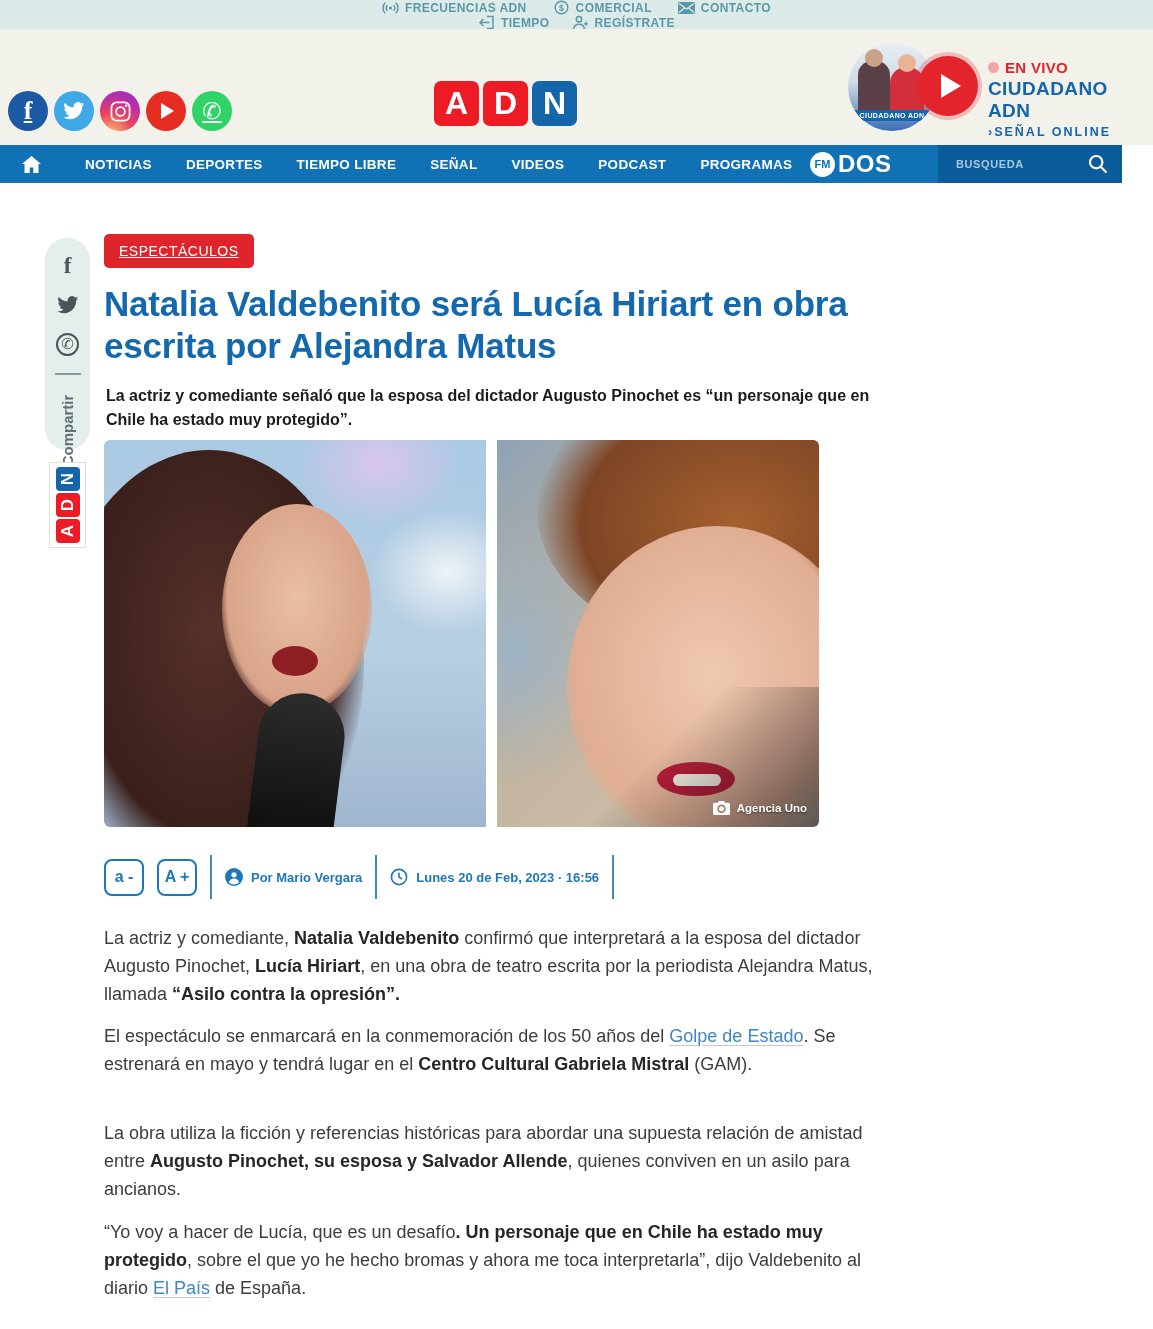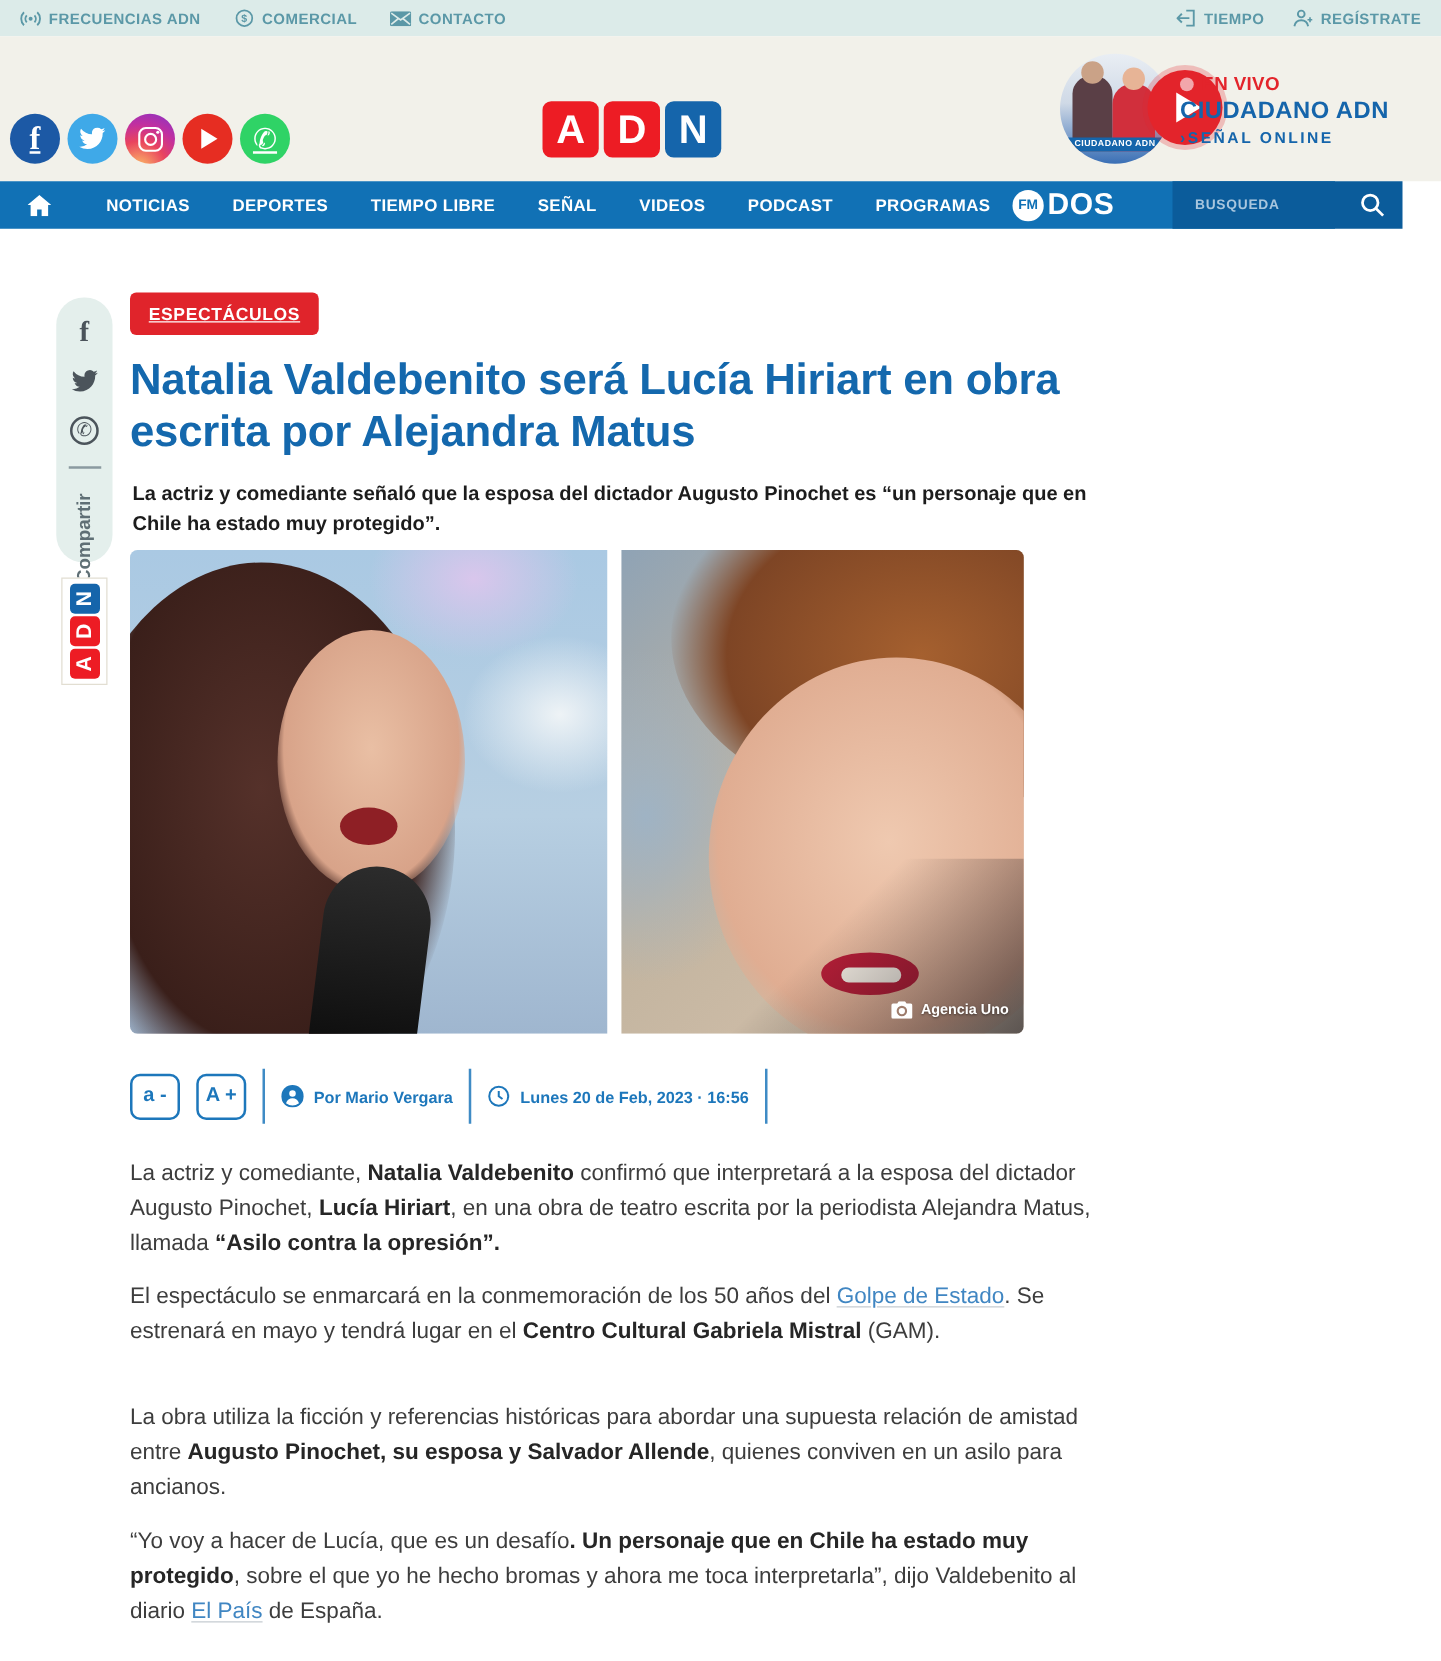--- a/index.html
+++ b/index.html
@@ -9,21 +9,21 @@
     --share-pill:#e4efec; --live-red:#e3242b; --facebook-blue:#1c59a5; --twitter-blue:#3fa9e8;
     --youtube-red:#e62d22; --whatsapp-green:#2fd366;
   }
   *{box-sizing:border-box; margin:0; padding:0;}
   body{font-family:"Liberation Sans",sans-serif; background:#fff;}
   .page{position:relative; width:1153px; height:1329px; background:#fff; overflow:hidden;}
 
   
   .topbar{position:absolute; left:0; top:0; width:1153px; height:29px; background:var(--topbar-bg);
     display:flex; align-items:center; justify-content:space-between; padding:0 16px; color:var(--topbar-text);
-    font-size:12px; font-weight:600; letter-spacing:.4px;}
+    font-size:12px; font-weight:600; letter-spacing:.4px;flex-direction:column;}
   .topbar a{color:var(--topbar-text); text-decoration:none; display:inline-flex; align-items:center; gap:6px;}
   .topbar-left{display:flex; gap:26px;} .topbar-right{display:flex; gap:22px;}
   .tb-ic{display:inline-flex; width:17px; height:15px; align-items:center; justify-content:center;}
 
   
   .masthead{position:absolute; left:0; top:29px; width:1153px; height:116px; background:var(--masthead-bg);}
   .socials{position:absolute; left:8px; top:62px; display:flex; gap:6px;}
   .soc{width:40px; height:40px; border-radius:50%; display:flex; align-items:center; justify-content:center; color:#fff;}
   .soc.fb{background:var(--facebook-blue); font-family:"Liberation Serif",serif; font-weight:700; font-size:26px;}
   .soc.tw{background:var(--twitter-blue);}
@@ -41,21 +41,21 @@
     background:linear-gradient(180deg,#e9eef4 0%, #cfd9e6 45%, #3a6fb5 100%);}
   .lp-p1{position:absolute; left:10px; top:18px; width:32px; height:60px; background:#5a3f46; border-radius:14px 14px 0 0;}
   .lp-p1::before{content:""; position:absolute; left:7px; top:-12px; width:18px; height:18px; border-radius:50%; background:#caa287;}
   .lp-p2{position:absolute; left:42px; top:24px; width:34px; height:54px; background:#d12f3c; border-radius:16px 16px 0 0;}
   .lp-p2::before{content:""; position:absolute; left:8px; top:-13px; width:18px; height:18px; border-radius:50%; background:#e7b496;}
   .lp-cap{position:absolute; left:0; bottom:10px; width:100%; text-align:center; background:#1565ab; color:#fff;
     font-size:7px; font-weight:700; letter-spacing:.4px; padding:2px 0;}
   .live-play{position:absolute; left:918px; top:27px; width:60px; height:60px; border-radius:50%;
     background:var(--live-red); box-shadow:0 0 0 4px rgba(227,36,43,.25); display:flex; align-items:center; justify-content:center; cursor:pointer;}
   .live-play .tri{width:0; height:0; border-left:20px solid #fff; border-top:12px solid transparent; border-bottom:12px solid transparent; margin-left:5px;}
-  .live-text{position:absolute; left:944px; top:30px;}
+  .live-text{position:absolute; left:988px; top:30px;}
   .lt-row{display:flex; align-items:center; gap:6px;}
   .lt-dot{width:11px; height:11px; border-radius:50%; background:#f2a6ab;}
   .lt-envivo{color:var(--live-red); font-weight:800; font-size:15px; letter-spacing:.3px;}
   .lt-title{color:var(--brand-blue); font-weight:800; font-size:19px; letter-spacing:.4px; margin-top:2px;}
   .lt-signal{color:var(--brand-blue); font-weight:700; font-size:12.5px; letter-spacing:2px; margin-top:3px;}
 
   
   .nav{position:absolute; left:0; top:145px; width:1068px; height:38px; background:var(--nav-blue);
     display:flex; align-items:center; color:#fff;}
   .nav-home{margin-left:22px; display:flex; align-items:center; cursor:pointer;}
@@ -79,21 +79,21 @@
   .sh-label{color:#5f6f75; font-size:15px; font-weight:600; transform:rotate(-90deg); white-space:nowrap; margin-top:32px;}
   .mini-adn{position:absolute; left:49px; top:462px; width:37px; height:86px; background:#fff; border:1px solid #e2ded2;
     display:flex; align-items:center; justify-content:center; cursor:pointer;}
   .mini-row{display:flex; gap:2px; transform:rotate(-90deg);}
   .msq{width:24px; height:24px; border-radius:4px; display:flex; align-items:center; justify-content:center;
     color:#fff; font-weight:800; font-size:17px;}
   .msq.red{background:var(--brand-red);} .msq.blue{background:var(--brand-blue);}
 
   
   .badge{position:absolute; left:104px; top:234px; background:var(--badge-red); color:#fff; font-size:14px;
-    font-weight:700; letter-spacing:.5px; padding:9px 15px; border-radius:5px; cursor:pointer;}
+    font-weight:400; letter-spacing:.5px; padding:9px 15px; border-radius:5px; cursor:pointer;}
   .title{position:absolute; left:104px; top:283px; width:760px; color:var(--title-blue); font-size:35px;
     font-weight:700; line-height:1.2; letter-spacing:-.2px;}
   .subtitle{position:absolute; left:106px; top:384px; width:766px; color:#1c1c1c; font-size:16px;
     font-weight:700; line-height:1.5;}
 
   .figure{position:absolute; left:104px; top:440px; width:766px; height:387px;}
   .photo{position:absolute; top:0; height:387px; overflow:hidden;}
   .photo-l{left:0; width:382px; border-radius:6px 0 0 6px;
     background:radial-gradient(120px 90px at 72% 6%, #d9c6ec 0%, rgba(217,198,236,0) 70%),
       radial-gradient(110px 90px at 90% 34%, #eef3f6 0%, rgba(238,243,246,0) 70%),

